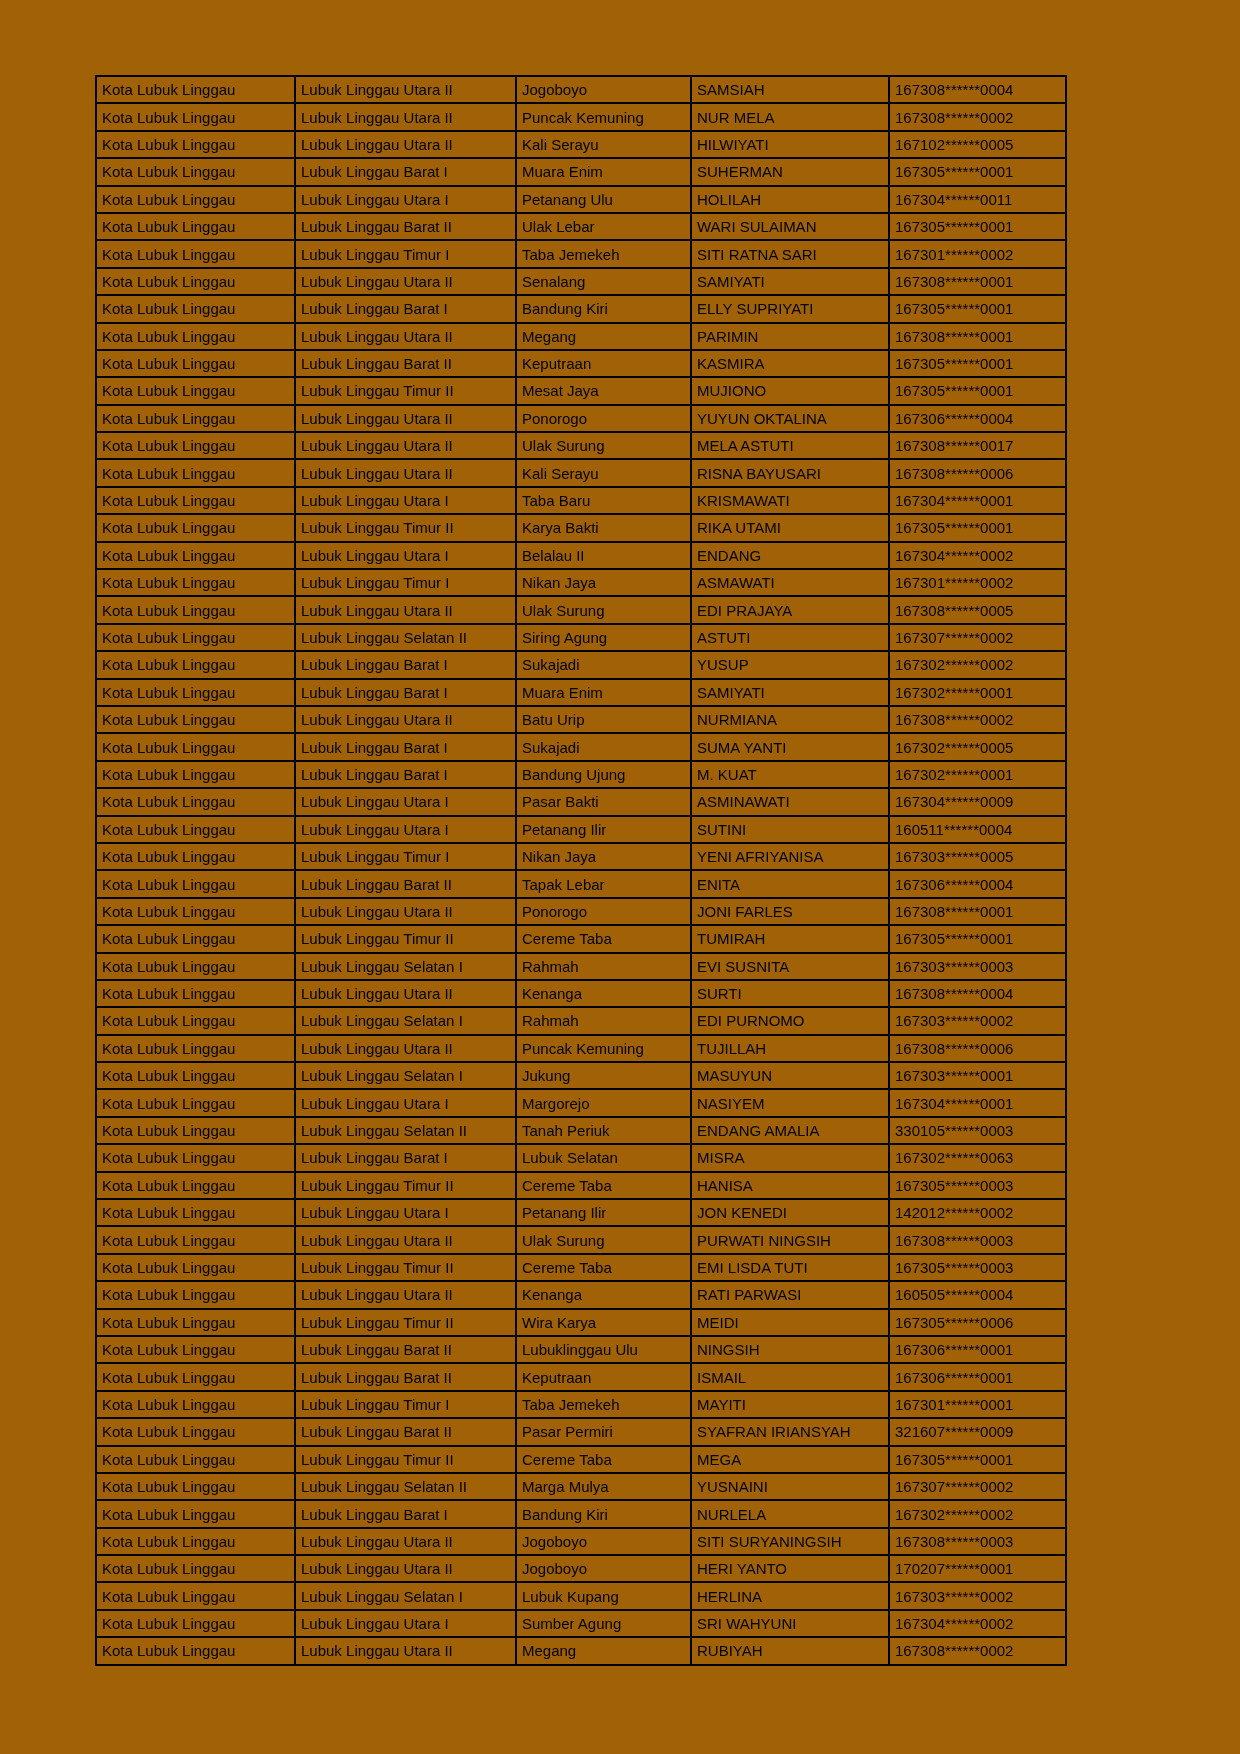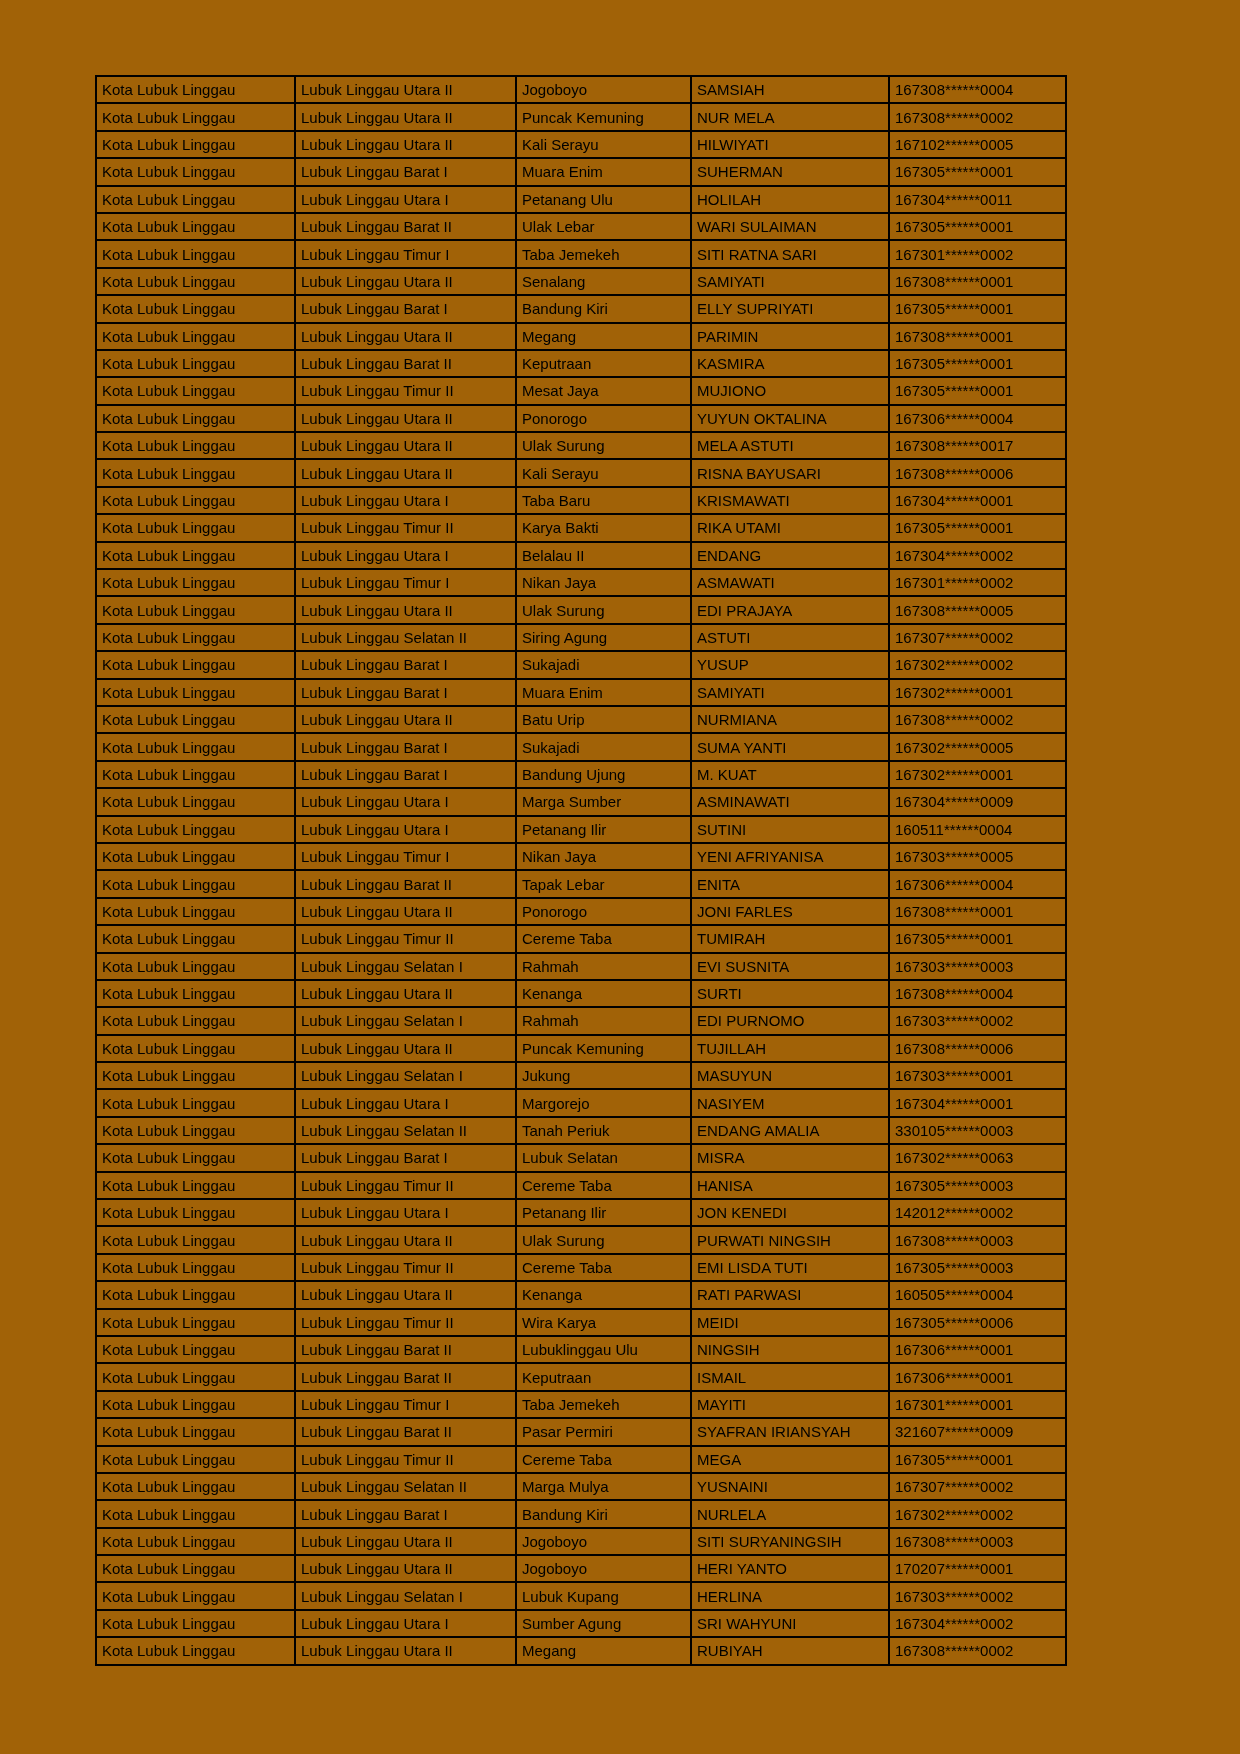--- a/index.html
+++ b/index.html
@@ -232,21 +232,21 @@
         <tr>
           <td>Kota Lubuk Linggau</td>
           <td>Lubuk Linggau Barat I</td>
           <td>Bandung Ujung</td>
           <td>M. KUAT</td>
           <td>167302******0001</td>
         </tr>
         <tr>
           <td>Kota Lubuk Linggau</td>
           <td>Lubuk Linggau Utara I</td>
-          <td>Marga Sumber</td>
+          <td>Pasar Bakti</td>
           <td>ASMINAWATI</td>
           <td>167304******0009</td>
         </tr>
         <tr>
           <td>Kota Lubuk Linggau</td>
           <td>Lubuk Linggau Utara I</td>
           <td>Petanang Ilir</td>
           <td>SUTINI</td>
           <td>160511******0004</td>
         </tr>

